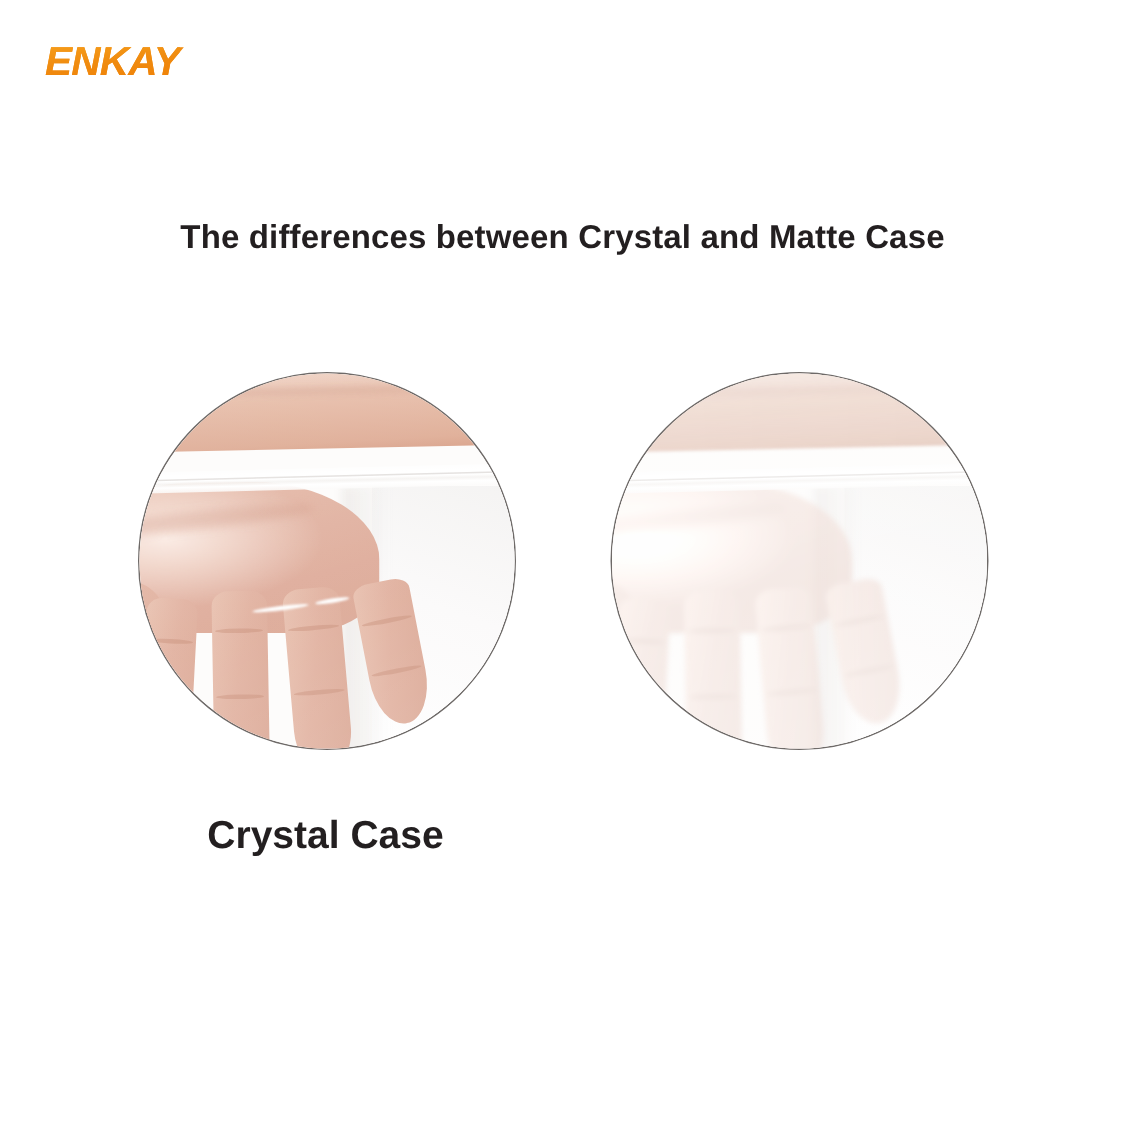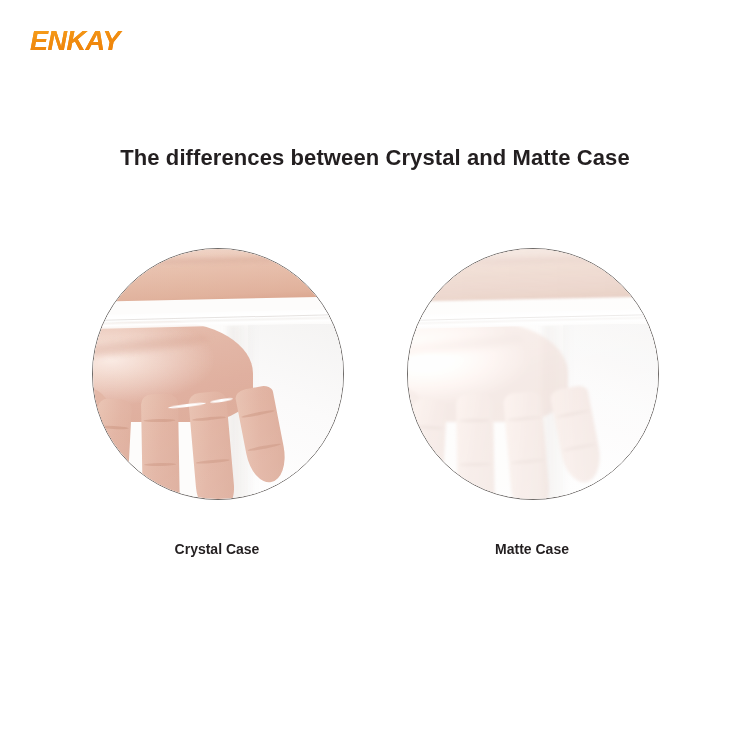--- a/index.html
+++ b/index.html
@@ -253,21 +253,21 @@
     background: linear-gradient(165deg, rgba(255,255,255,0.40) 0%, rgba(255,255,255,0.30) 55%, rgba(255,255,255,0.42) 100%);
   }
 
   .hand-group { position: absolute; inset: 0; }
 
   
   .caption {
     margin-top: 41px;
     width: 250px;
     text-align: center;
-    font-size: 14px;
+    font-size: 26px;
     font-weight: bold;
     color: #231f20;
   }
 </style>
 </head>
 <body>
 
 <div id="brand-logo-fallback">ENKAY</div>
 <div id="brand-logo">ENKAY</div>
 
@@ -333,16 +333,15 @@
           <div class="finger f4">
             <span class="crease" style="top:26%"></span>
               <span class="crease" style="top:62%"></span>
           </div>
         </div>
         <div class="wrist"></div>
         <div class="rim"></div>
         <div class="overlay"></div>
       </div>
     </div>
-    <div class="caption">Matte Case</div>
   </div>
 
 </div>
 
 </body></html>

